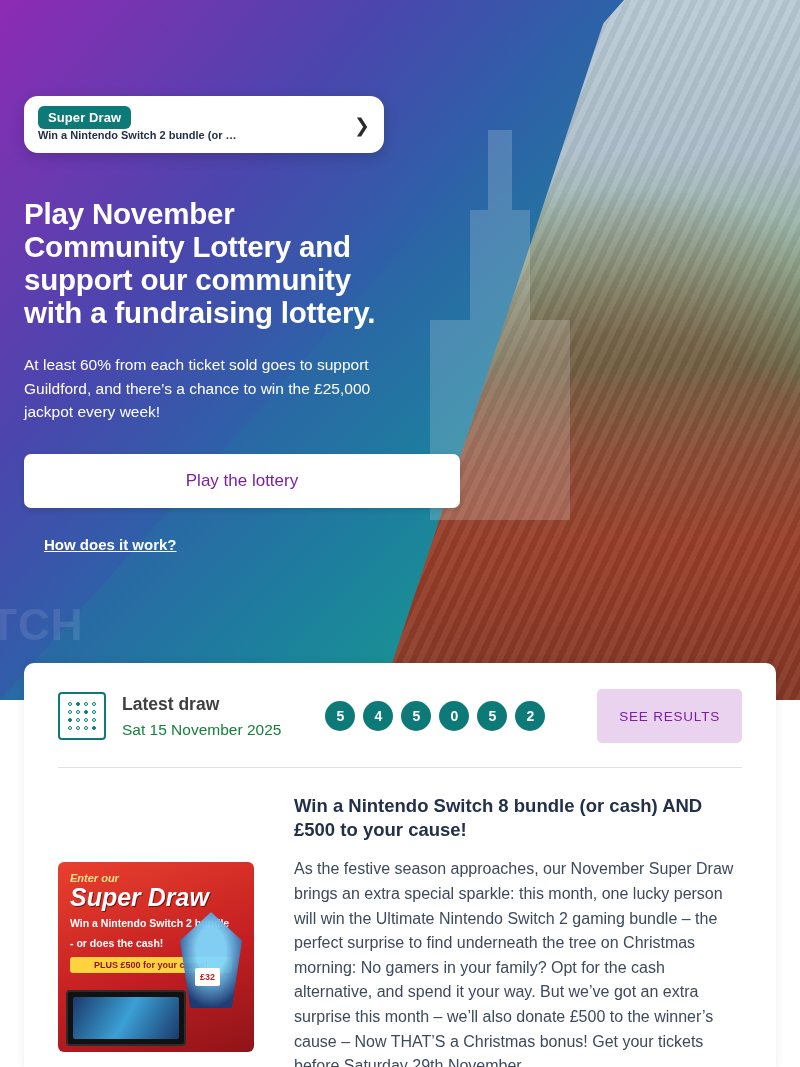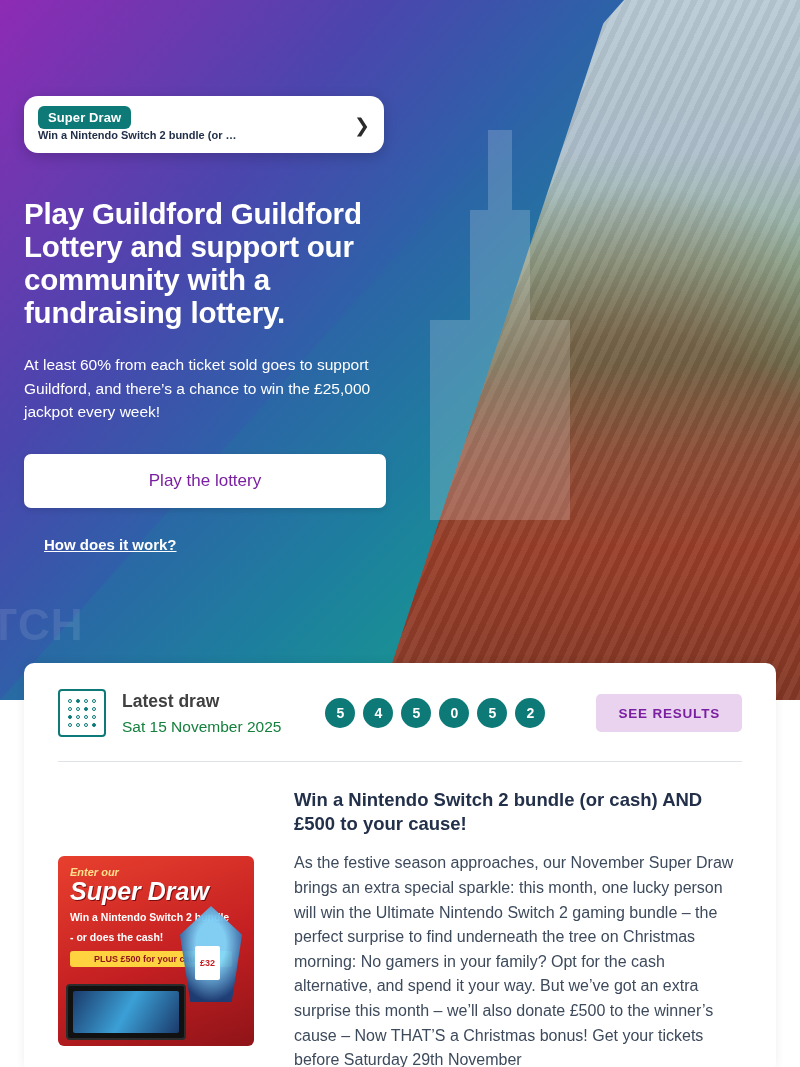--- a/index.html
+++ b/index.html
@@ -108,21 +108,21 @@
   }
   .hero-sub {
     margin-top: 24px;
     color: #ffffff;
     font-size: 15.5px;
     line-height: 1.52;
     max-width: 370px;
   }
   .play-btn {
     margin-top: 30px;
-    width: 362px;
+    width: 436px;
     height: 54px;
     background: #ffffff;
     border: none;
     border-radius: 7px;
     color: #7b1fa2;
     font-size: 17px;
     font-family: "Liberation Sans", sans-serif;
     font-weight: 400;
     cursor: pointer;
     box-shadow: 0 2px 6px rgba(0,0,0,0.12);
@@ -216,24 +216,24 @@
     display: flex;
     align-items: center;
     justify-content: center;
   }
   .see-results {
     margin-left: auto;
     background: #e9d3ef;
     color: #7b1fa2;
     border: none;
     border-radius: 5px;
-    height: 38px;
+    height: 54px;
     padding: 0 22px;
     font-size: 13.5px;
-    font-weight: 700;
+    font-weight: 400;
     letter-spacing: 0.8px;
     font-family: "Liberation Sans", sans-serif;
     cursor: pointer;
   }
   .divider {
     margin: 24px 0 0 0;
     height: 1px;
     background: #dfe3e8;
   }
 
@@ -289,21 +289,21 @@
     background: linear-gradient(120deg, #1b3a6b, #3ba0d6, #1b3a6b);
     border-radius: 2px;
   }
   .pi-tag {
     position: absolute;
     right: 34px; bottom: 66px;
     background: #ffffff;
     color: #c41f22;
     font-size: 9px;
     font-weight: 700;
-    padding: 12px 5px;
+    padding: 4px 5px;
     border-radius: 2px;
   }
   .pi-char {
     position: absolute;
     right: 6px; top: 50px;
     width: 74px; height: 96px;
     background: radial-gradient(ellipse at 50% 40%, #7fd8ff 0 28%, rgba(127,216,255,0) 70%),
                 linear-gradient(200deg, #2b5fa8 0%, #143a72 100%);
     clip-path: polygon(50% 0, 92% 30%, 78% 100%, 22% 100%, 8% 30%);
     opacity: 0.95;
@@ -342,21 +342,21 @@
     <div class="hero-watermark">TCH</div>
 
     <div class="hero-content">
 
       <div class="promo-card">
         <span class="promo-badge">Super Draw</span>
         <div class="promo-text">Win a Nintendo Switch 2 bundle (or …</div>
         <span class="promo-chevron">❯</span>
       </div>
 
-      <h1 class="hero-title">Play Guildford Guildford Lottery and support our community with a fundraising lottery.</h1>
+      <h1 class="hero-title">Play November Community Lottery and support our community with a fundraising lottery.</h1>
       <p class="hero-sub">At least 60% from each ticket sold goes to support Guildford, and there’s a chance to win the £25,000 jackpot every week!</p>
 
       <button class="play-btn">Play the lottery</button>
 
       <a class="how-link">How does it work?</a>
     </div>
   </div>
 
   <div class="panel">
 
@@ -409,19 +409,19 @@
           <div class="pi-sub">Win a Nintendo Switch 2 bundle</div>
           <div class="pi-sub">- or does the cash!</div>
           <span class="pi-plus">PLUS £500 for your cause!</span>
           <div class="pi-char"></div>
           <div class="pi-console"></div>
           <div class="pi-tag">£32</div>
         </div>
       </div>
 
       <div class="article-right">
-        <h2 class="article-title">Win a Nintendo Switch 2 bundle (or cash) AND £500 to your cause!</h2>
+        <h2 class="article-title">Win a Nintendo Switch 8 bundle (or cash) AND £500 to your cause!</h2>
         <p class="article-body">As the festive season approaches, our November Super Draw brings an extra special sparkle: this month, one lucky person will win the Ultimate Nintendo Switch 2 gaming bundle – the perfect surprise to find underneath the tree on Christmas morning: No gamers in your family? Opt for the cash alternative, and spend it your way. But we’ve got an extra surprise this month – we’ll also donate £500 to the winner’s cause – Now THAT’S a Christmas bonus! Get your tickets before Saturday 29th November</p>
       </div>
     </div>
 
   </div>
 </div>
 
 </body></html>

